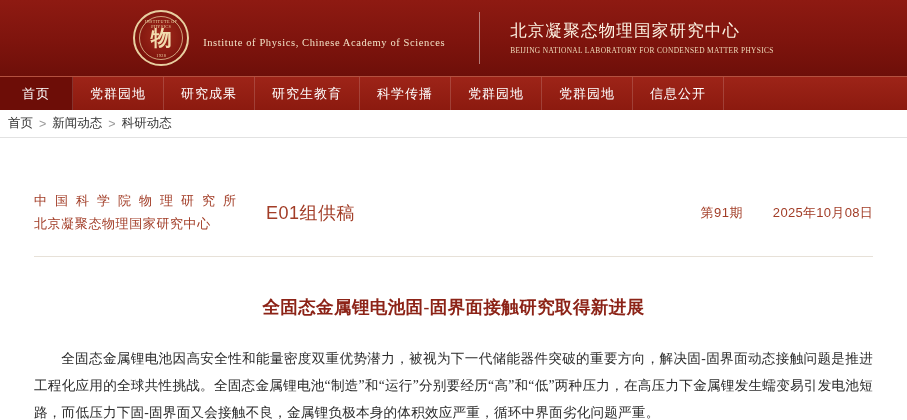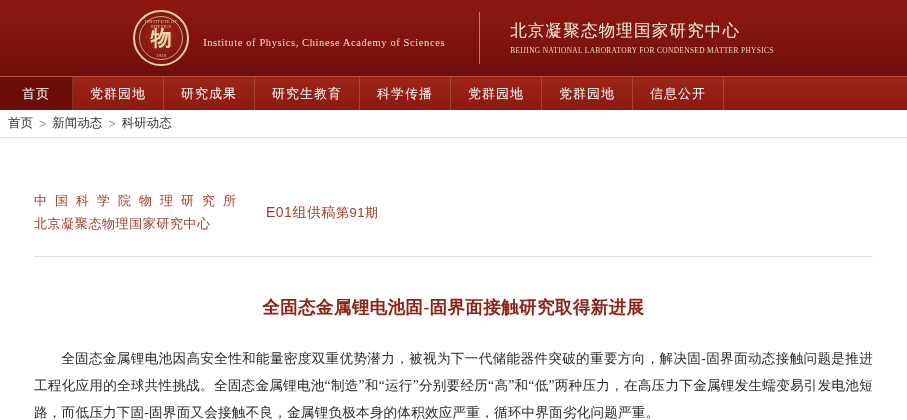--- a/index.html
+++ b/index.html
@@ -159,27 +159,27 @@
   .meta-left {
     width: 250px;
     line-height: 1.75;
     color: #a23d27;
     letter-spacing: 1px;
   }
   .meta-left .l1 { letter-spacing: 2.2px; }
   .meta-left .l2 { letter-spacing: .6px; }
   .meta-mid-a {
     color: #a23d27;
-    font-size: 14px;
+    font-size: 18px;
     letter-spacing: .5px;
     margin-left: -18px;
   }
   .meta-center {
     flex: 1;
-    text-align: left;
+    text-align: right;
     color: #a23d27;
     font-size: 13px;
     letter-spacing: .5px;
   }
   .meta-right {
     color: #a23d27;
     font-size: 13px;
     letter-spacing: .3px;
     text-align: right;
     min-width: 130px;
@@ -259,20 +259,21 @@
 
   <div class="content">
 
     <div class="meta">
       <div class="meta-left">
         <div class="l1">中 国 科 学 院 物 理 研 究 所</div>
         <div class="l2">北京凝聚态物理国家研究中心</div>
       </div>
       <div class="meta-mid-a">E01组供稿</div>
       <div class="meta-center">第91期</div>
+      <div class="meta-right">2025年10月08日</div>
     </div>
 
     <div class="rule"></div>
 
     <div class="doc-title">全固态金属锂电池固-固界面接触研究取得新进展</div>
 
     <div class="para">全固态金属锂电池因高安全性和能量密度双重优势潜力，被视为下一代储能器件突破的重要方向，解决固-固界面动态接触问题是推进工程化应用的全球共性挑战。全固态金属锂电池“制造”和“运行”分别要经历“高”和“低”两种压力，在高压力下金属锂发生蠕变易引发电池短路，而低压力下固-固界面又会接触不良，金属锂负极本身的体积效应严重，循环中界面劣化问题严重。</div>
   </div>
 
 </div>

